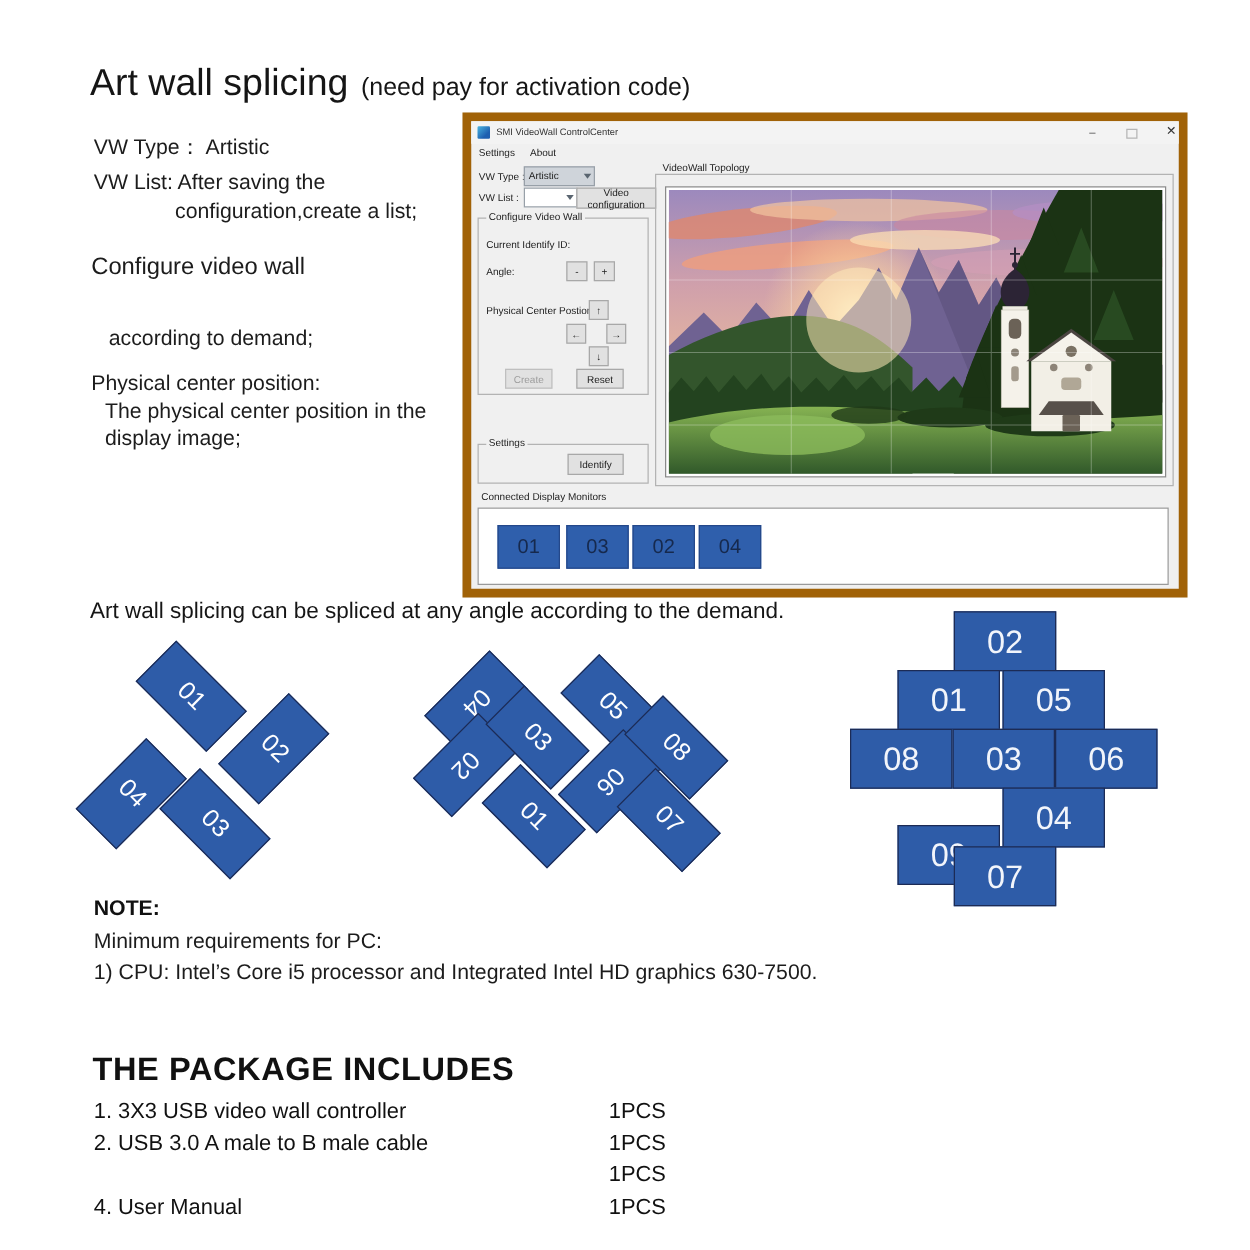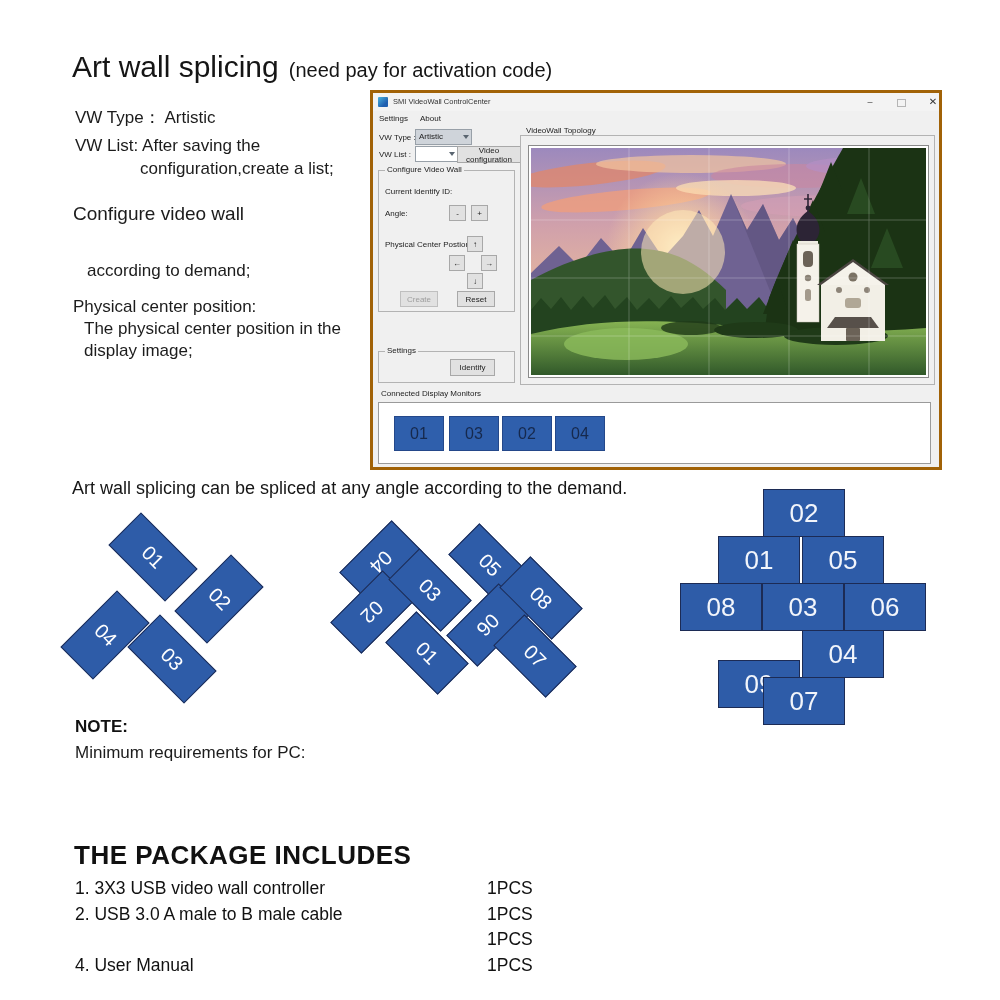--- a/index.html
+++ b/index.html
@@ -8,21 +8,21 @@
   .abs{position:absolute;}
 
   
   .h1{left:72px;top:50px;font-size:30px;color:#151515;}
   .h1-note{font-size:20px;margin-left:10px;color:#151515;}
   .body-txt{font-size:17px;color:#1c1c1c;white-space:nowrap;}
   .sub-h{font-size:19px;color:#1c1c1c;}
 
   
   .app{left:370px;top:90px;width:566px;height:374px;background:#f0f0f0;
-       border:3px solid #a16207;font-size:8px;color:#222;}
+       border:7px solid #a16207;font-size:8px;color:#222;}
   .titlebar{left:0;top:0;width:100%;height:18px;background:#f3f3f3;}
   .app-icon{left:5px;top:4px;width:10px;height:10px;
             background:linear-gradient(135deg,#49b4e0 0%,#1f5fb0 70%);border-radius:1px;}
   .app-title{left:20px;top:4px;font-size:7.5px;color:#333;}
   .win-btn{top:3px;width:14px;height:12px;text-align:center;font-size:9px;line-height:12px;color:#444;}
   .btn-min{left:490px;}
   .btn-max{left:521px;}
   .max-box{display:inline-block;width:7px;height:6px;border:1px solid #b5b5b5;margin-top:3px;}
   .btn-close{left:553px;font-size:10px;color:#333;}
   .menu-item{top:21px;font-size:8px;color:#222;}
@@ -271,20 +271,21 @@
   <div class="t-big d3-05">05</div>
   <div class="t-big d3-08">08</div>
   <div class="t-big d3-03">03</div>
   <div class="t-big d3-06">06</div>
   <div class="t-big d3-09">09</div>
   <div class="t-big d3-04">04</div>
   <div class="t-big d3-07">07</div>
 
   <div class="abs note-h" style="left:75px;top:717px;">NOTE:</div>
   <div class="abs body-txt" style="left:75px;top:743px;">Minimum requirements for PC:</div>
+  <div class="abs body-txt" style="left:75px;top:768px;">1) CPU: Intel’s Core i5 processor and Integrated Intel HD graphics 630-7500.</div>
 
   <div class="abs pkg-h" style="left:74px;top:840px;">THE PACKAGE INCLUDES</div>
   <div class="abs pkg-name" style="left:75px;top:878px;">1. 3X3 USB video wall controller</div>
   <div class="abs pkg-qty" style="left:487px;top:878px;">1PCS</div>
   <div class="abs pkg-name" style="left:75px;top:904px;">2. USB 3.0 A male to B male cable</div>
   <div class="abs pkg-qty" style="left:487px;top:904px;">1PCS</div>
   <div class="abs pkg-qty" style="left:487px;top:929px;">1PCS</div>
   <div class="abs pkg-name" style="left:75px;top:955px;">4. User Manual</div>
   <div class="abs pkg-qty" style="left:487px;top:955px;">1PCS</div>
 

